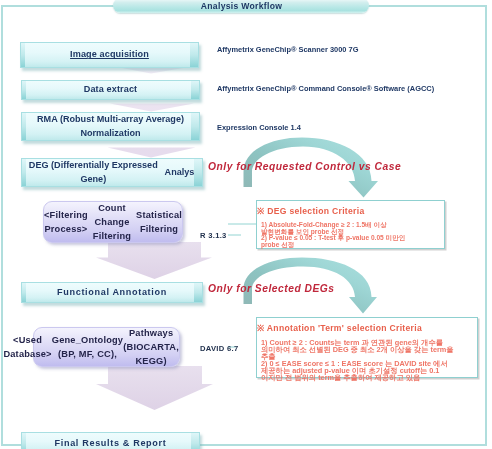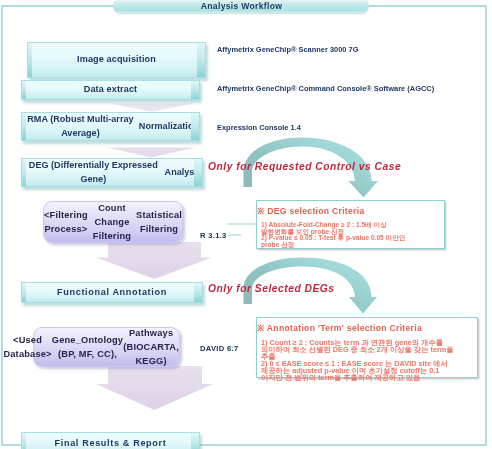--- a/index.html
+++ b/index.html
@@ -109,29 +109,29 @@
     <polygon points="250,232.8 255.5,235 250,237.2" fill="#55a7a5"></polygon>
 
     <line x1="184" y1="347" x2="192" y2="347" stroke="#8fd0d0" stroke-width="1"></line>
     <line x1="241" y1="347" x2="250" y2="347" stroke="#8fd0d0" stroke-width="1"></line>
     <polygon points="250,344.8 255.5,347 250,349.2" fill="#5aa9a9"></polygon>
   </svg>
 
   <div class="abs" id="ribbon"></div>
   <div class="abs" id="ribbon-label">Analysis Workflow</div>
 
-  <div class="abs bbox ls2" style="left:27px;top:42px;width:179px;height:36px;">
+  <div class="abs bbox ls2" style="left:20px;top:42px;width:179px;height:26px;text-decoration:underline;">
     <span>Image acquisition</span>
   </div>
 
   <div class="abs bbox ls2" style="left:21px;top:80px;width:179px;height:20px;">
     <span>Data extract</span>
   </div>
 
-  <div class="abs bbox" style="left:21px;top:112px;width:179px;height:29px;">
+  <div class="abs bbox" style="left:21px;top:112px;width:179px;height:29px;flex-direction:column;">
     <span>RMA (Robust Multi-array Average)</span>
     <span>Normalization</span>
   </div>
 
   <div class="abs bbox" style="left:21px;top:158px;width:182px;height:29px;flex-direction:row;">
     <span>DEG (Differentially Expressed Gene)</span>
     <span>Analysis</span>
   </div>
 
   <div class="abs pbox" style="left:43px;top:201px;width:140px;height:42px;">

